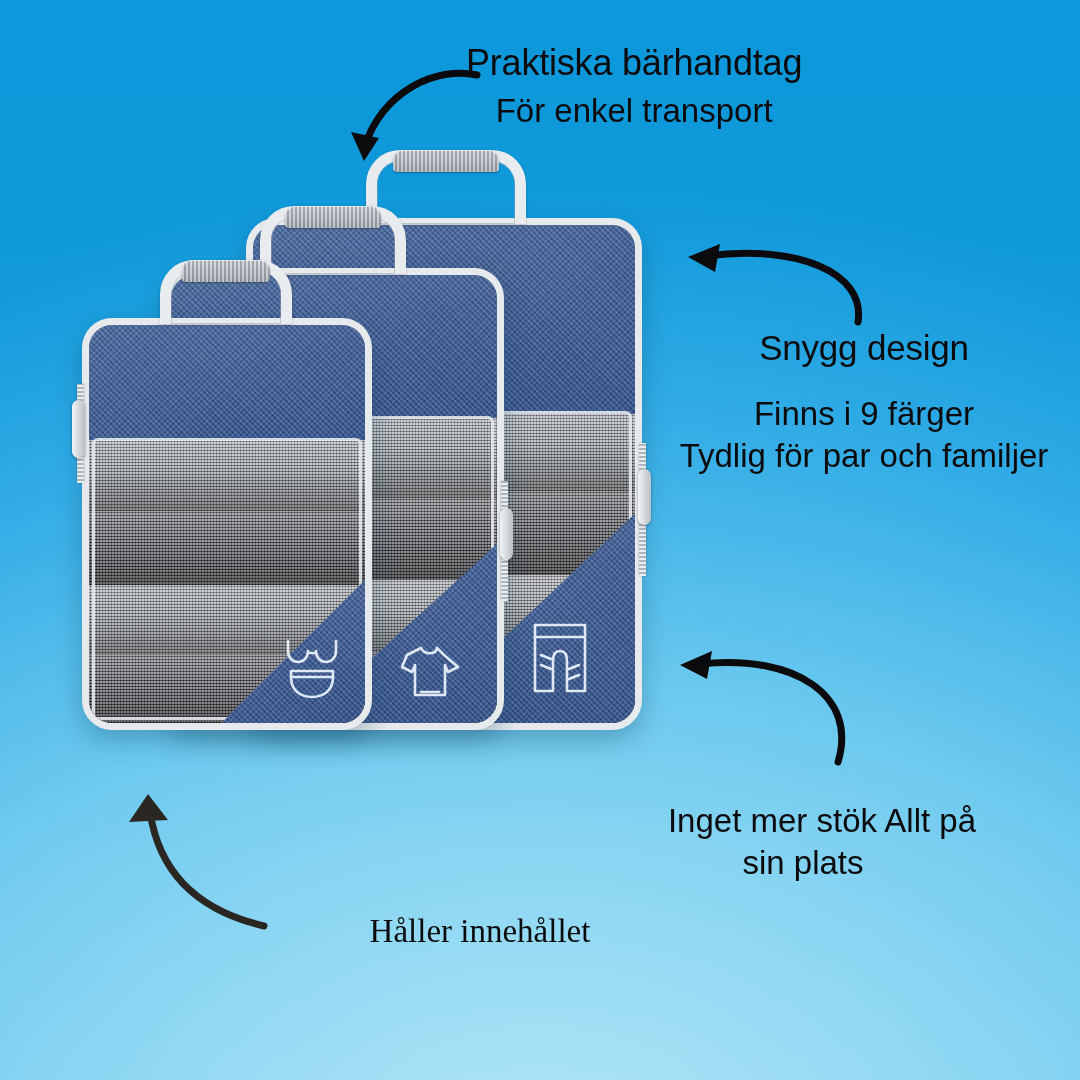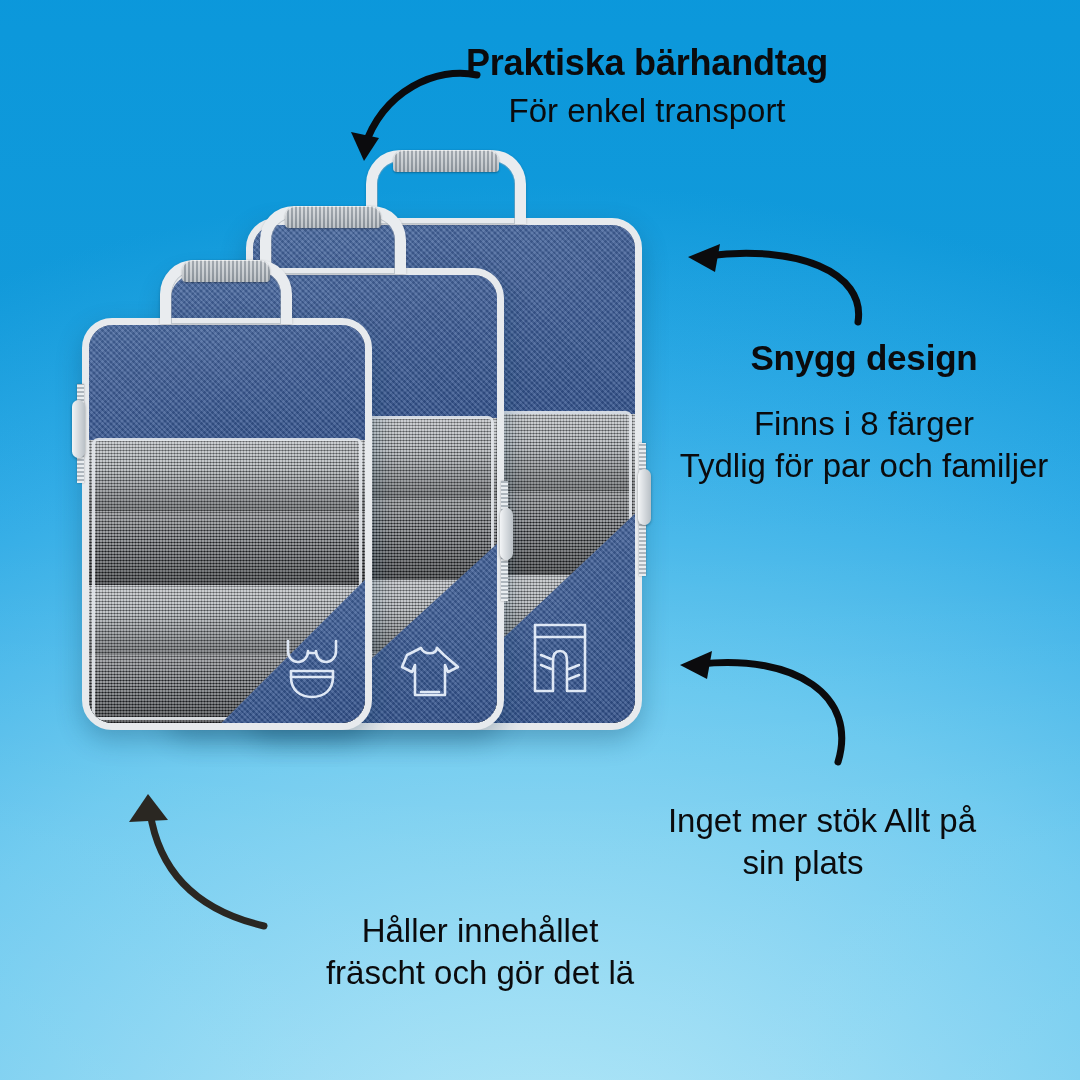--- a/index.html
+++ b/index.html
@@ -15,38 +15,38 @@
   }
   #stage::after{
     content:"";position:absolute;inset:0;
     background:linear-gradient(180deg, rgba(5,150,220,.55) 0%, rgba(5,150,220,.12) 26%, rgba(255,255,255,0) 50%, rgba(255,255,255,.10) 78%, rgba(255,255,255,.14) 100%);
     pointer-events:none;
   }
 
   
   .callout{position:absolute;color:#0b0b0d;z-index:40;}
   .callout .c-title{
-    font-weight:700;letter-spacing:-.2px;line-height:1.05;
+    font-weight:400;letter-spacing:-.2px;line-height:1.05;
     font-size:35px;white-space:nowrap;
   }
   .callout .c-line{font-weight:400;line-height:1.28;font-size:33px;white-space:nowrap;text-align:center;}
 
   #callout-handles{left:466px;top:44px;text-align:center;}
   #callout-handles .c-title{font-size:36px;}
   #callout-handles .c-body{margin-top:8px;}
 
-  #callout-design{left:664px;top:340px;text-align:center;width:400px;}
+  #callout-design{left:664px;top:330px;text-align:center;width:400px;}
   #callout-design .c-body{margin-top:26px;}
 
   #callout-labels{left:612px;top:780px;text-align:center;width:420px;}
   #callout-labels .c-body{margin-top:20px;}
   #callout-labels .c-line.l2{text-align:center;padding-right:38px;}
 
   #callout-mesh{left:270px;top:890px;text-align:center;width:420px;}
-  #callout-mesh .c-body{margin-top:20px;}
+  #callout-mesh .c-body{margin-top:20px;font-family:Liberation Serif, serif;}
 
   
   .arrow{position:absolute;z-index:45;}
   .arrow svg{display:block;overflow:visible;}
 
   
   #bags{position:absolute;left:0;top:0;width:1080px;height:1080px;z-index:20;}
   .bag{position:absolute;}
 
   .handle{position:absolute;z-index:1;}
@@ -263,32 +263,31 @@
   <div class="callout" id="callout-handles">
     <div class="c-title">Praktiska bärhandtag</div>
     <div class="c-body">
       <div class="c-line">För enkel transport</div>
     </div>
   </div>
 
   <div class="callout" id="callout-design">
     <div class="c-title">Snygg design</div>
     <div class="c-body">
-      <div class="c-line">Finns i 8 färger</div>
+      <div class="c-line">Finns i 9 färger</div>
       <div class="c-line">Tydlig för par och familjer</div>
     </div>
   </div>
 
   <div class="callout" id="callout-labels">
     <div class="c-body">
       <div class="c-line">Inget mer stök Allt på</div>
       <div class="c-line l2">sin plats</div>
     </div>
   </div>
 
   <div class="callout" id="callout-mesh">
     <div class="c-body">
       <div class="c-line">Håller innehållet</div>
-      <div class="c-line">fräscht och gör det lä</div>
     </div>
   </div>
 
 </div>
 
 </body></html>

